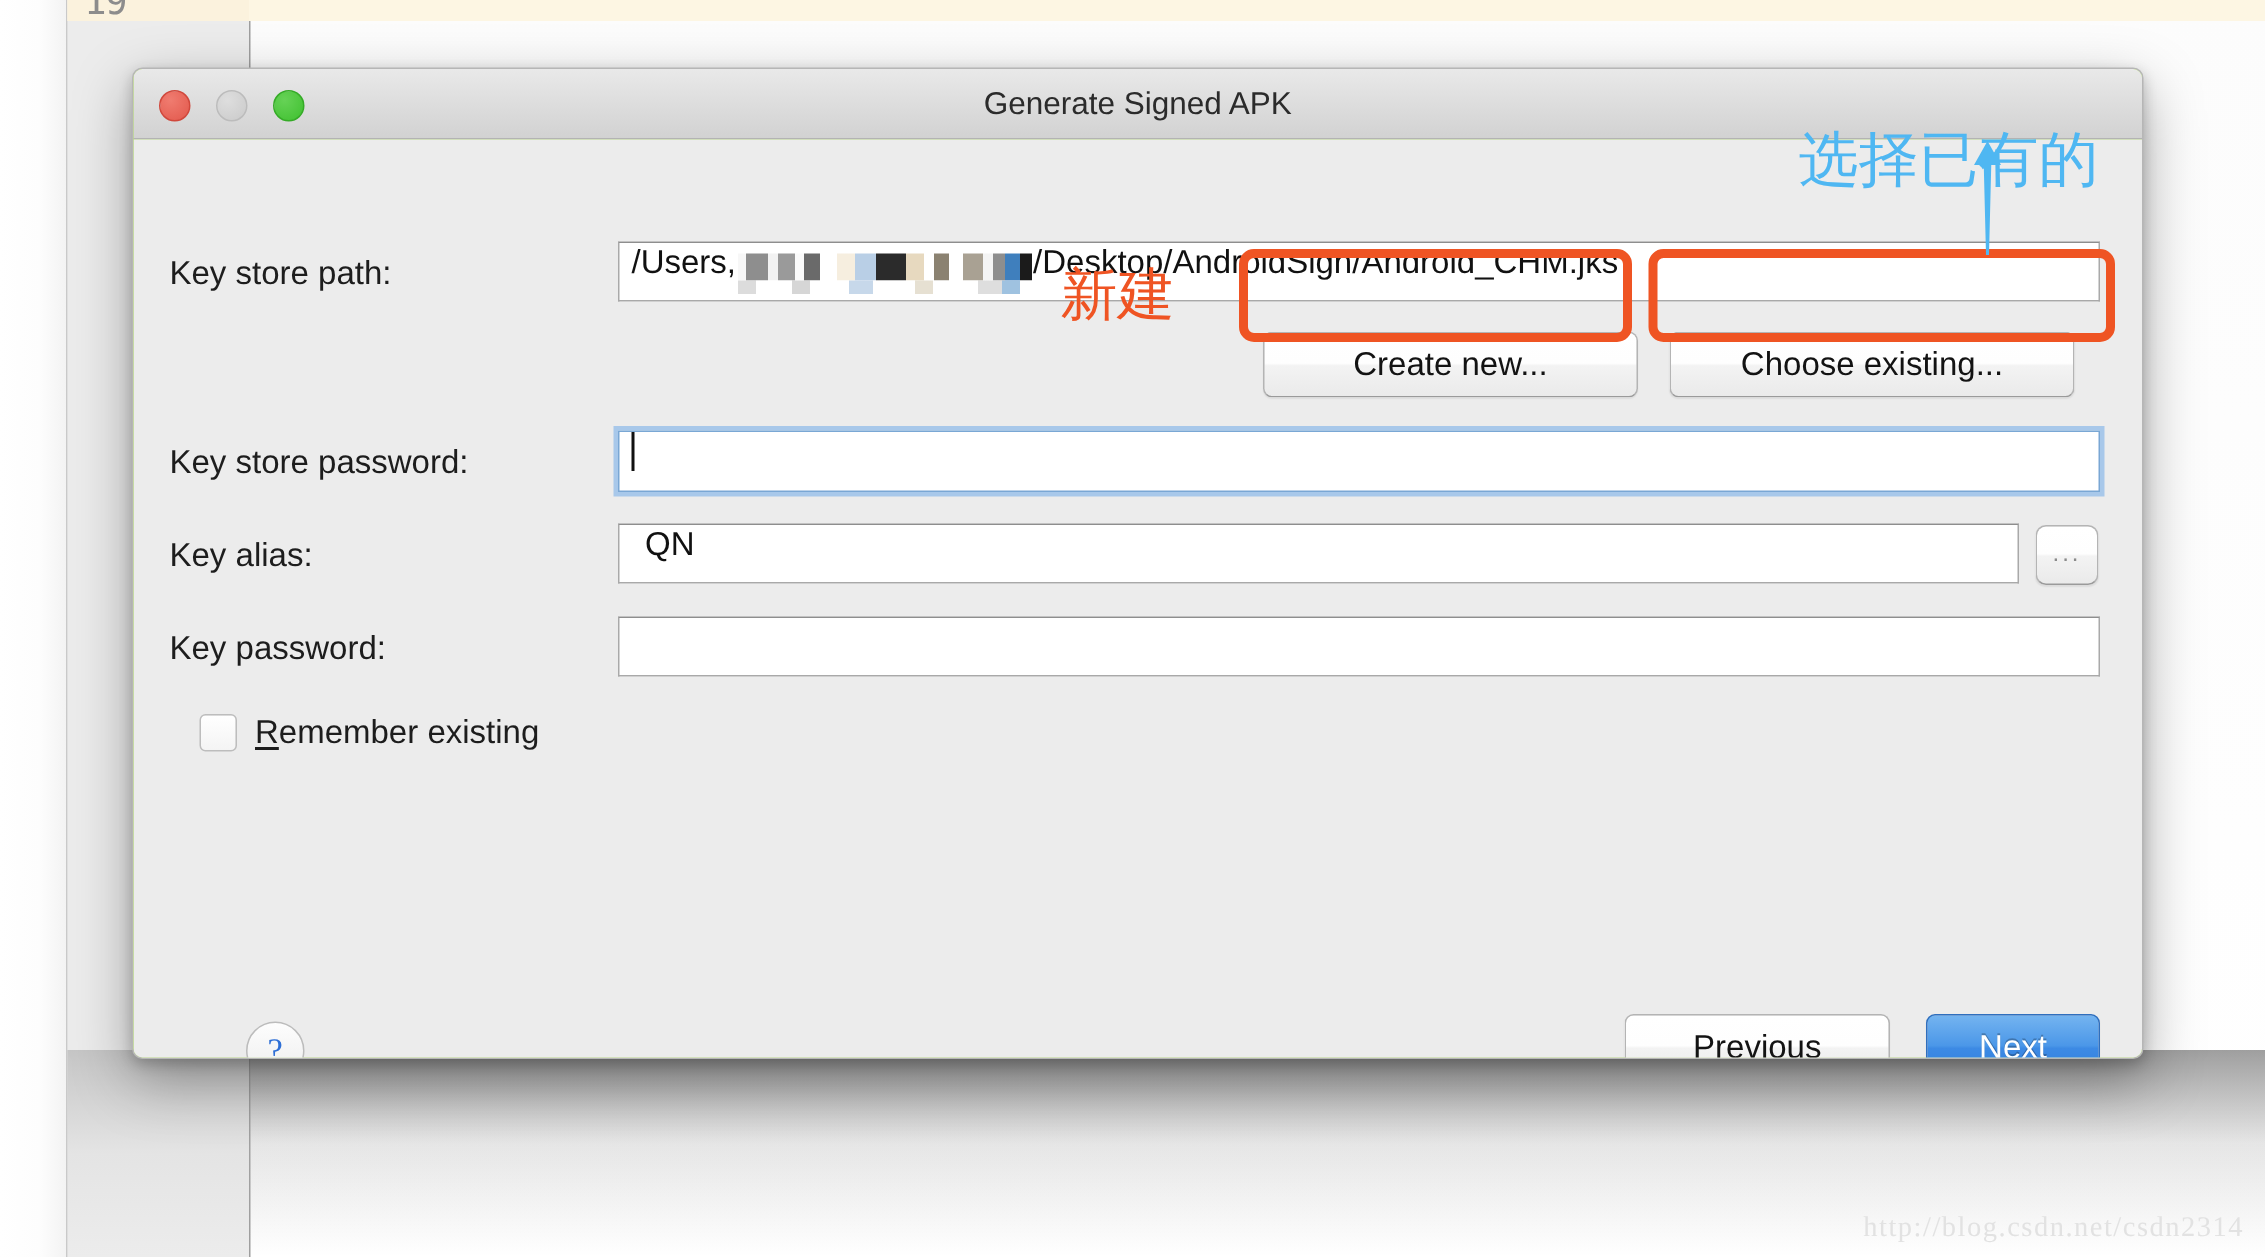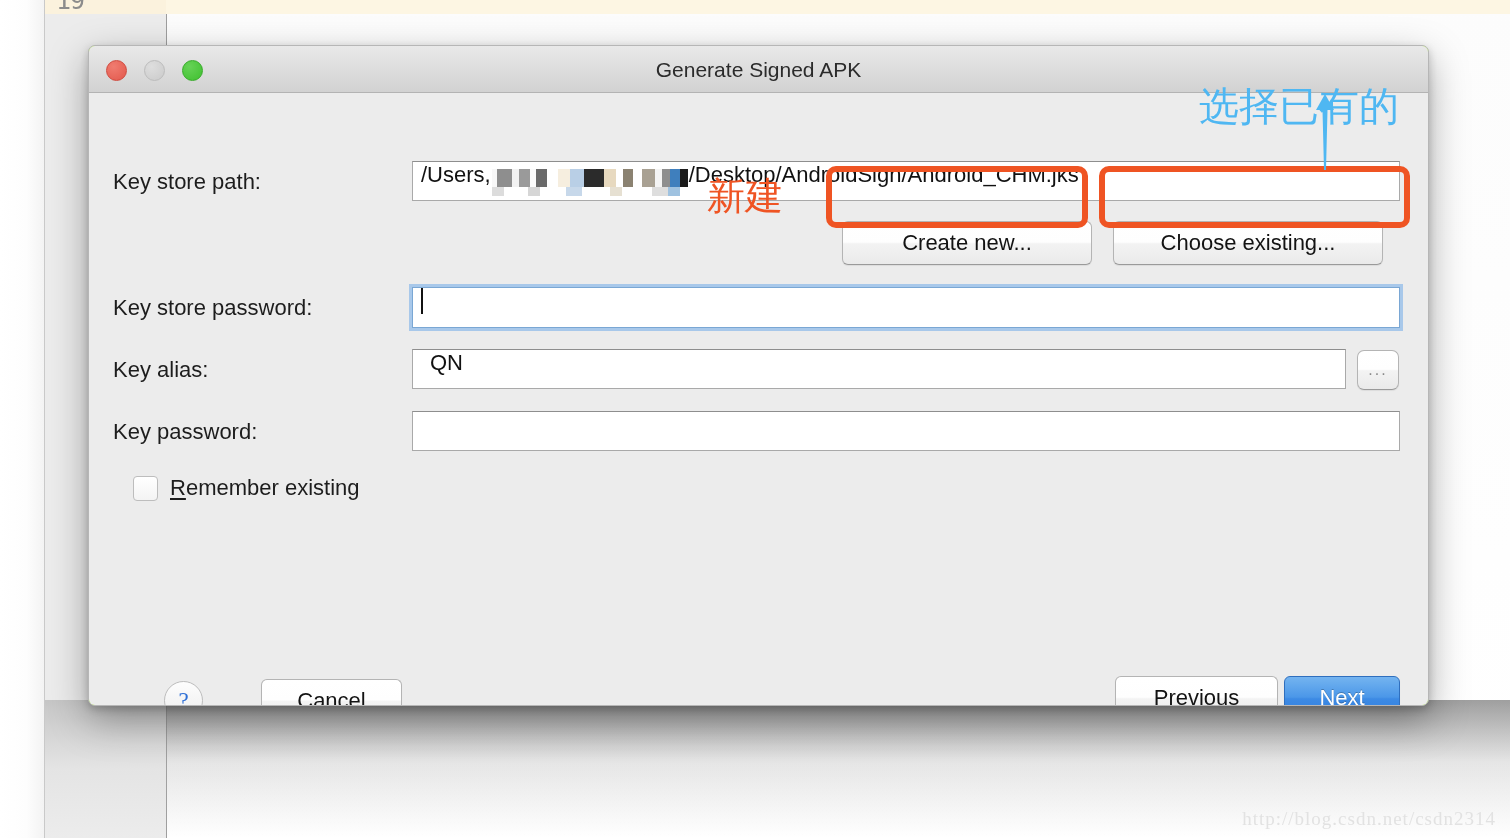--- a/index.html
+++ b/index.html
@@ -286,22 +286,21 @@
     <div class="field" style="left:323px; top:256px; width:934px; height:40px;padding-left:17px;">QN</div>
     <div class="btn tiny" style="left:1268px; top:257px; width:42px; height:40px;">...</div>
 
     <div class="lbl" style="left:24px; top:326px;">Key password:</div>
     <div class="field" style="left:323px; top:318px; width:988px; height:40px;"></div>
 
     <div id="cb-box" style="left:44px; top:383px;"></div>
     <div id="cb-label" style="left:81px; top:382px;"><u>R</u><span>emember existing</span></div>
 
     <div id="help-btn" style="left:75px; top:588px;">?</div>
-    <div class="btn" style="left:172px; top:586px; width:141px; height:43px;">Cancel</div>
-    <div class="btn" style="left:1026px; top:583px; width:163px; height:44px;">Previous</div>
+    <div class="btn" style="left:994px; top:583px; width:177px; height:44px;">Previous</div>
     <div class="btn primary" style="left:1195px; top:583px; width:116px; height:44px;">Next</div>
 
   </div>
 </div>
 
 <div class="anno-text-orange" style="left:707px; top:171px;">新建</div>
 
 <div class="anno-box" style="left:826px; top:166px; width:262px; height:62px;"></div>
 <div class="anno-box" style="left:1099px; top:166px; width:311px; height:62px;"></div>
 

